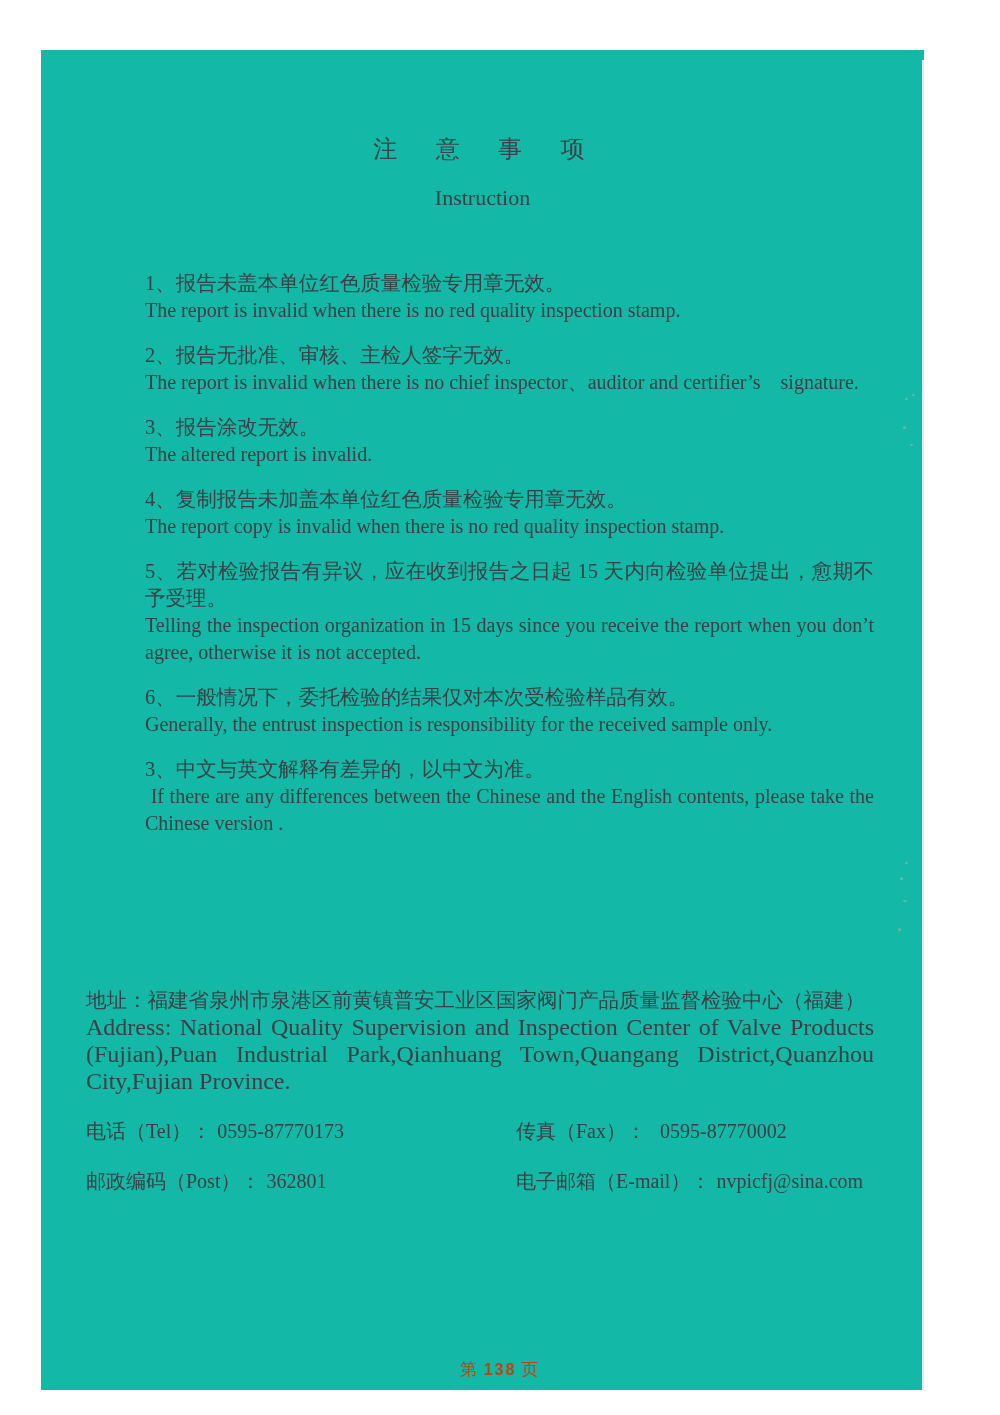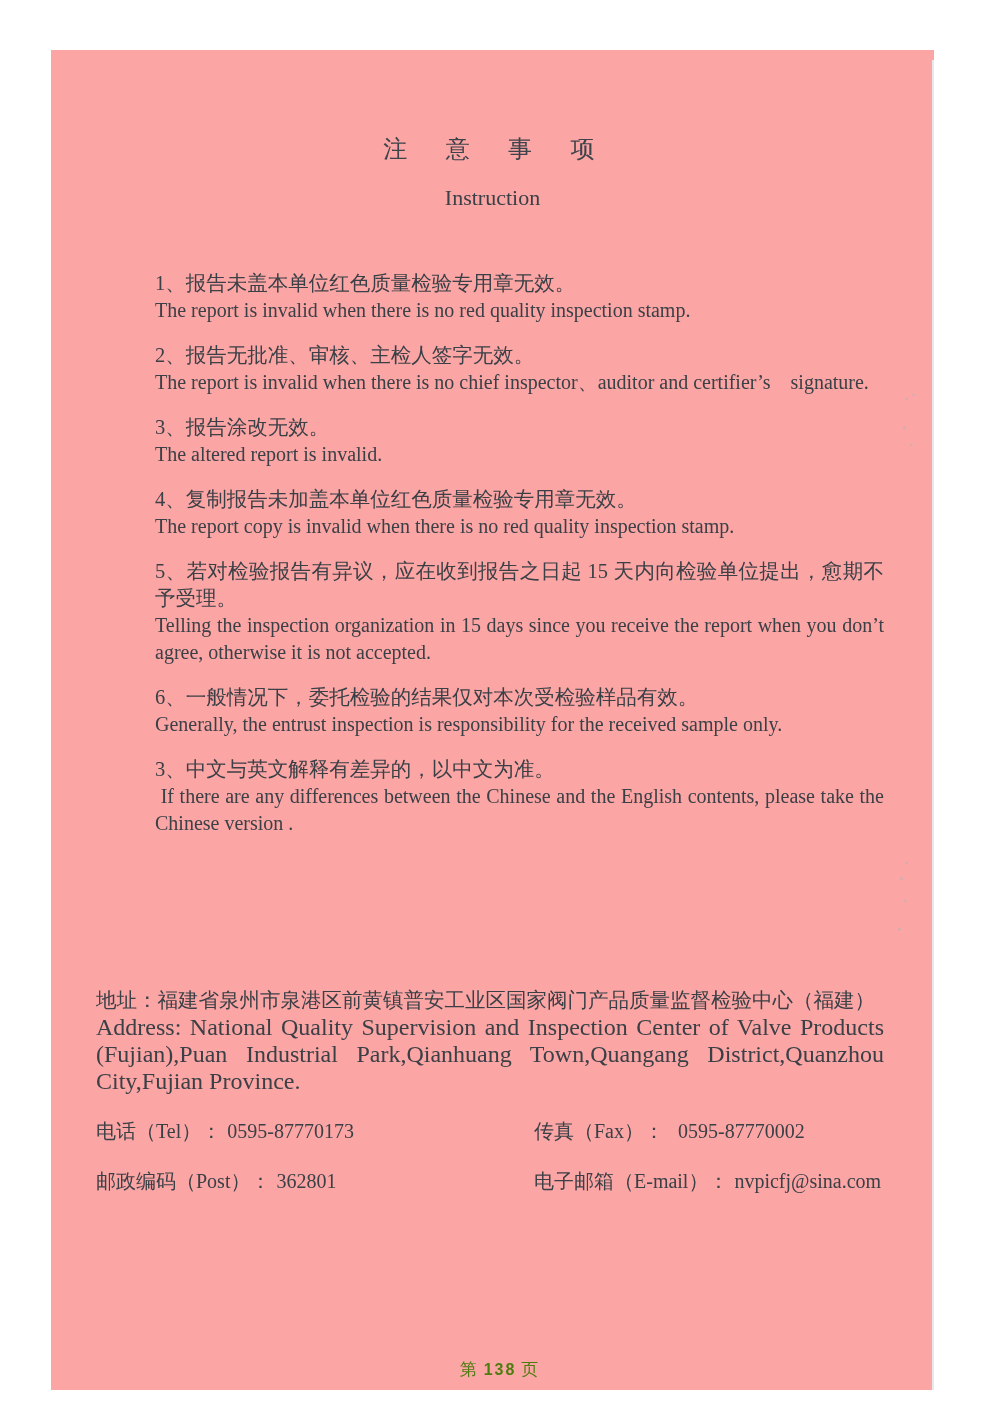--- a/index.html
+++ b/index.html
@@ -6,23 +6,23 @@
   html, body {
     margin: 0; padding: 0;
     width: 1000px; height: 1415px;
     background: #ffffff;
     font-family: "Liberation Serif", "DejaVu Serif", serif;
     color: #3a4046;
     -webkit-font-smoothing: antialiased;
   }
   .page {
     position: absolute;
-    left: 51px; top: 50px;
+    left: 41px; top: 50px;
     width: 883px; height: 1340px;
-    background: #fca5a5;
+    background: #14b8a6;
   }
   .page-edge-right {
     position: absolute;
     right: 0; top: 10px; bottom: 0;
     width: 2px;
     background: #e7eaec;
   }
   .title-cn {
     margin-top: 84px;
     text-align: center;
@@ -65,33 +65,32 @@
     text-align: justify;
   }
   .contact {
     margin: 12px 50px 0 45px;
   }
   .contact-row {
     display: flex;
     margin-top: 22px;
     font-size: 20px;
     line-height: 28px;
-    gap: 8px;
   }
   .contact-cell-left { width: 430px; flex: 0 0 430px; }
   .contact-cell-right { flex: 1; }
   .contact .value { margin-left: 6px; }
   .contact .value-gap { margin-left: 14px; }
   .footer {
     position: absolute;
     left: 0; top: 1358px;
     width: 1000px;
     text-align: center;
     font-size: 17px;
-    color: #4d7c0f;
+    color: #c2410c;
     letter-spacing: 2px;
   }
   .footer .num {
     font-family: "Liberation Sans", "DejaVu Sans", sans-serif;
     font-weight: 600;
     font-size: 16px;
     margin: 0 5px;
   }
   .speck {
     position: absolute;

